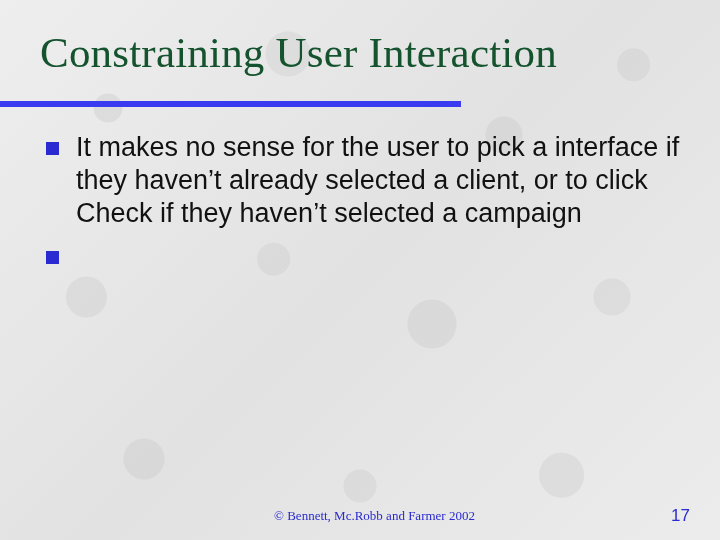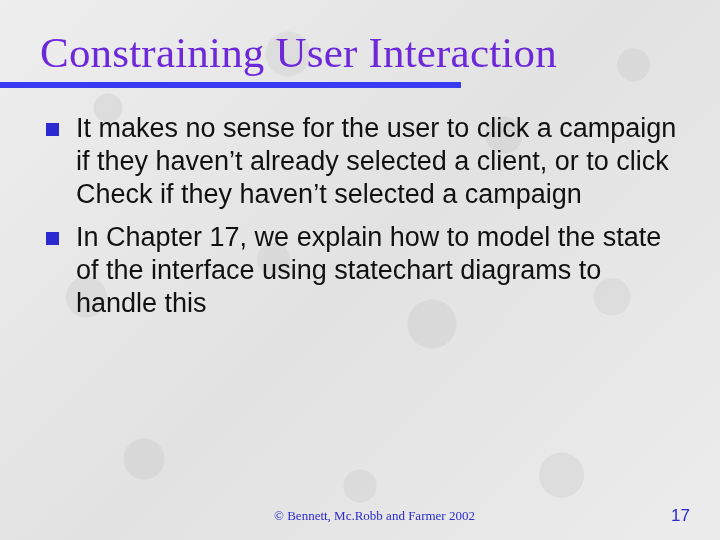--- a/index.html
+++ b/index.html
@@ -29,23 +29,23 @@
   }
   .slide {
     position: absolute;
     inset: 0;
     padding: 28px 40px 20px 40px;
   }
   .title {
     font-family: "Times New Roman", Times, serif;
     font-size: 43px;
     font-weight: 400;
-    color: #6d28d9;
+    color: #14532d;
     letter-spacing: 0.2px;
-    margin-bottom: 5px;
+    margin-bottom: 24px;
   }
   .underline {
     height: 6px;
     background: #3a3af0;
     width: 72%;
     margin-left: -40px;
     margin-bottom: 24px;
   }
   .bullets {
     list-style: none;
@@ -95,23 +95,22 @@
 
 <div class="bg-texture"></div>
 
 <div class="slide">
   <div class="title">Constraining User Interaction</div>
   <div class="underline"></div>
 
   <ul class="bullets">
     <li>
       <span class="sq"></span>
-      <span>It makes no sense for the user to click a campaign if they haven’t already selected a client, or to click Check if they haven’t selected a campaign</span>
+      <span>It makes no sense for the user to pick a interface if they haven’t already selected a client, or to click Check if they haven’t selected a campaign</span>
     </li>
     <li>
       <span class="sq"></span>
-      <span>In Chapter 17, we explain how to model the state of the interface using statechart diagrams to handle this</span>
     </li>
   </ul>
 
   <div class="footer">©  Bennett, Mc.Robb and Farmer 2002</div>
   <div class="pagenum">17</div>
 </div>
 
 </body></html>

